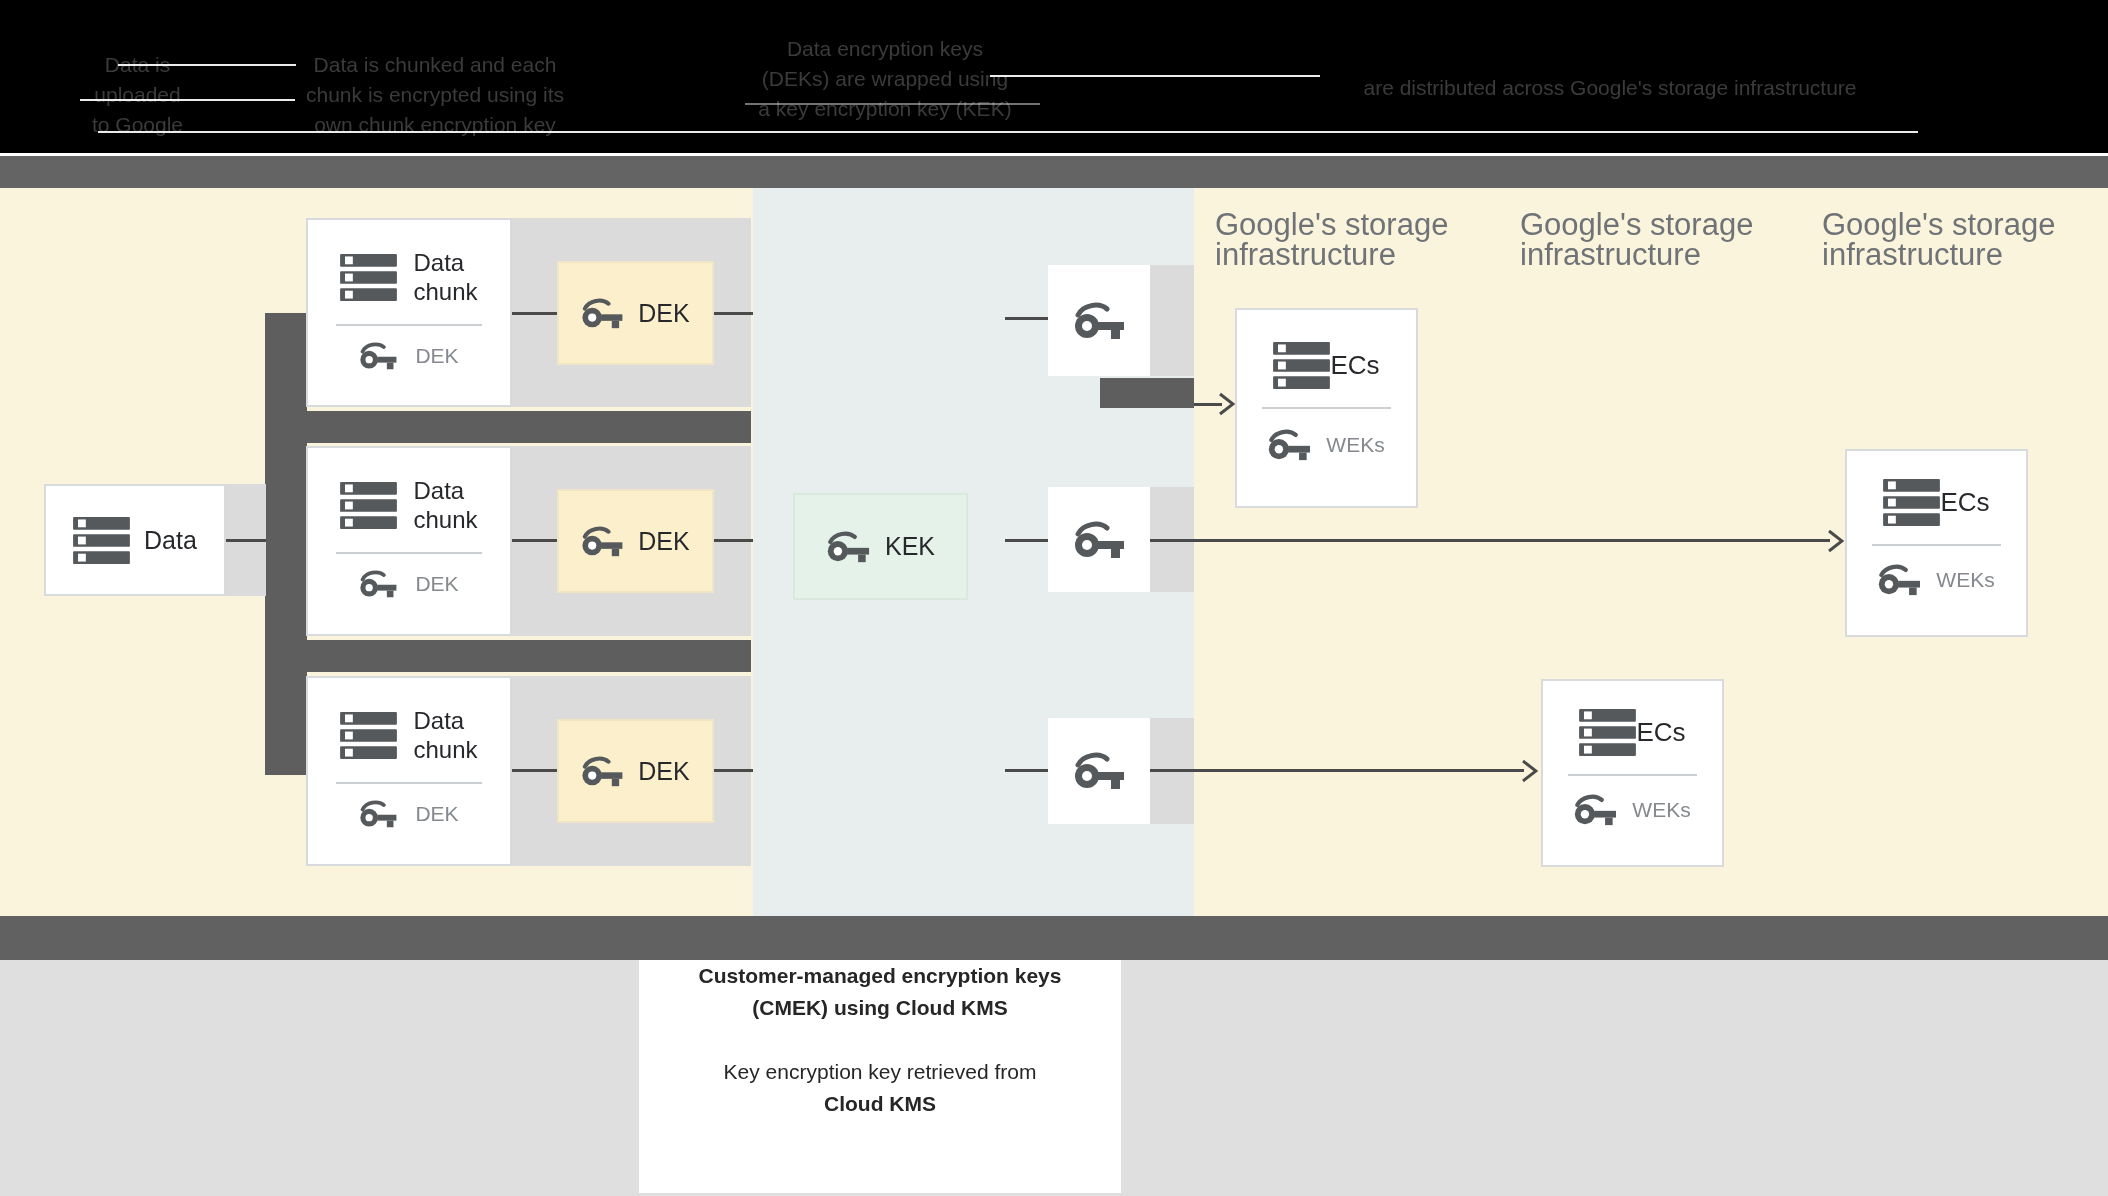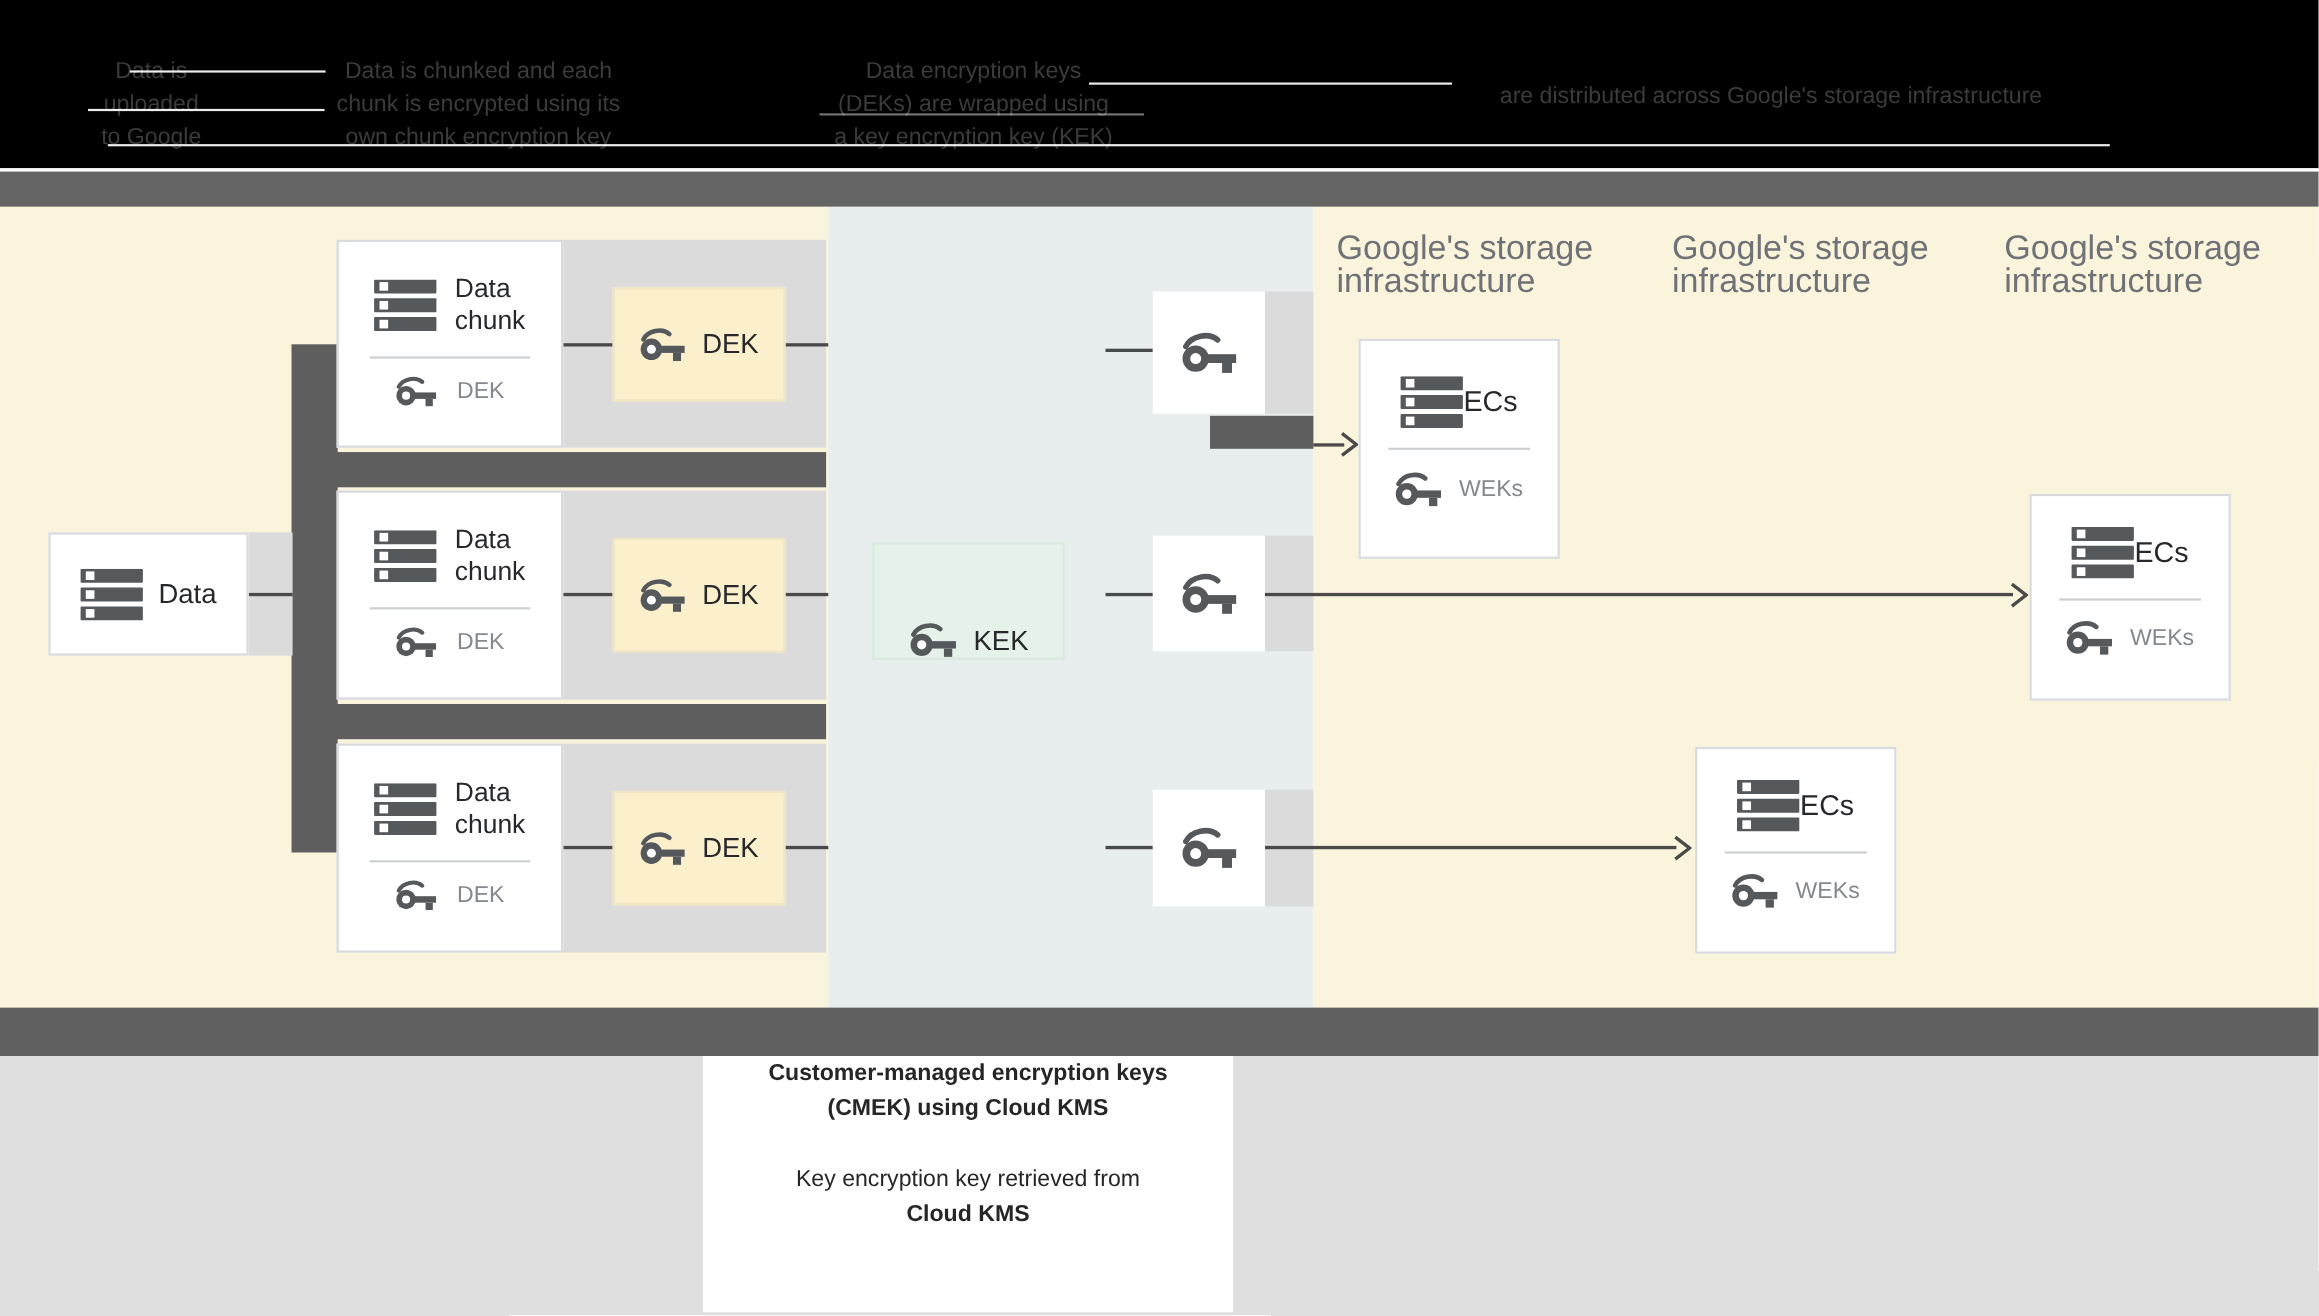--- a/index.html
+++ b/index.html
@@ -22,21 +22,21 @@
   .bg-blue{background:var(--panel_blue);}
   .band{background:var(--band_gray);}
   .darkbar{background:var(--dark_connector);}
   .thinline{background:var(--line_dark);height:3px;}
 
   .wbox{background:#fff;border:2px solid var(--box_border);box-sizing:border-box;}
   .plainbox{background:#fff;box-sizing:border-box;}
   .dekbox{background:var(--dek_yellow);border:2px solid #f0e6c6;box-sizing:border-box;
           display:flex;align-items:center;justify-content:center;gap:15px;}
   .kekbox{background:var(--kek_green);border:2px solid #d9e9de;box-sizing:border-box;
-          display:flex;align-items:flex-end;justify-content:center;gap:15px;}
+          display:flex;align-items:center;justify-content:center;gap:15px;}
   .boxlabel{font-size:25px;color:var(--label_text);}
   .muted{font-size:21px;color:var(--muted_text);}
 
   .iobox{display:flex;flex-direction:column;box-sizing:border-box;padding-top:28px;}
   .iorow{display:flex;align-items:center;gap:0;justify-content:center;}
   .divider{height:2px;background:#cdd0d2;margin:18px auto 0;width:72%;}
   .chunk-title{font-size:24px;line-height:29px;color:var(--label_text);text-align:left;}
   .ecs-label{font-size:26px;color:var(--label_text);}
 
   .storage-label{position:absolute;font-size:31px;line-height:30px;color:var(--storage_label_text);}
@@ -63,21 +63,21 @@
     <div class="hcol" style="left:55px;top:50px;width:165px;">
       <div>Data is</div>
       <div>uploaded</div>
       <div>to Google</div>
     </div>
     <div class="hcol" style="left:280px;top:50px;width:310px;">
       <div>Data is chunked and each</div>
       <div>chunk is encrypted using its</div>
       <div>own chunk encryption key</div>
     </div>
-    <div class="hcol" style="left:725px;top:50px;width:320px;">
+    <div class="hcol" style="left:725px;top:34px;width:320px;">
       <div>Data encryption keys</div>
       <div>(DEKs) are wrapped using</div>
       <div>a key encryption key (KEK)</div>
     </div>
     <div class="hcol" style="left:1290px;top:73px;width:640px;">
       <div>are distributed across Google's storage infrastructure</div>
     </div>
 
     <div class="artifact" style="left:118px;top:64px;width:178px;"></div>
     <div class="artifact" style="left:80px;top:99px;width:215px;"></div>

